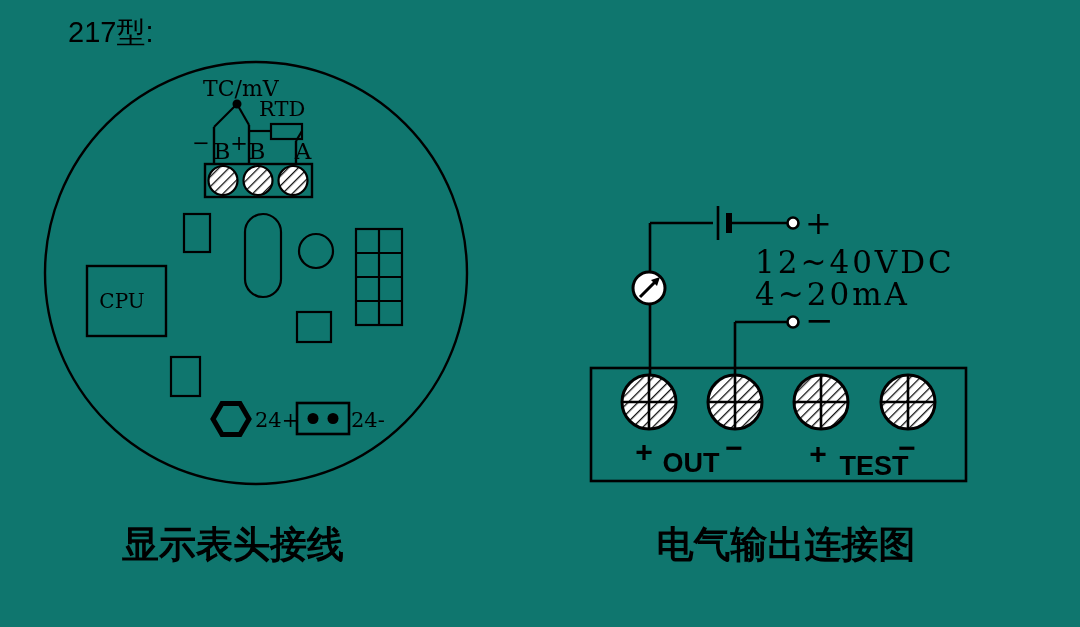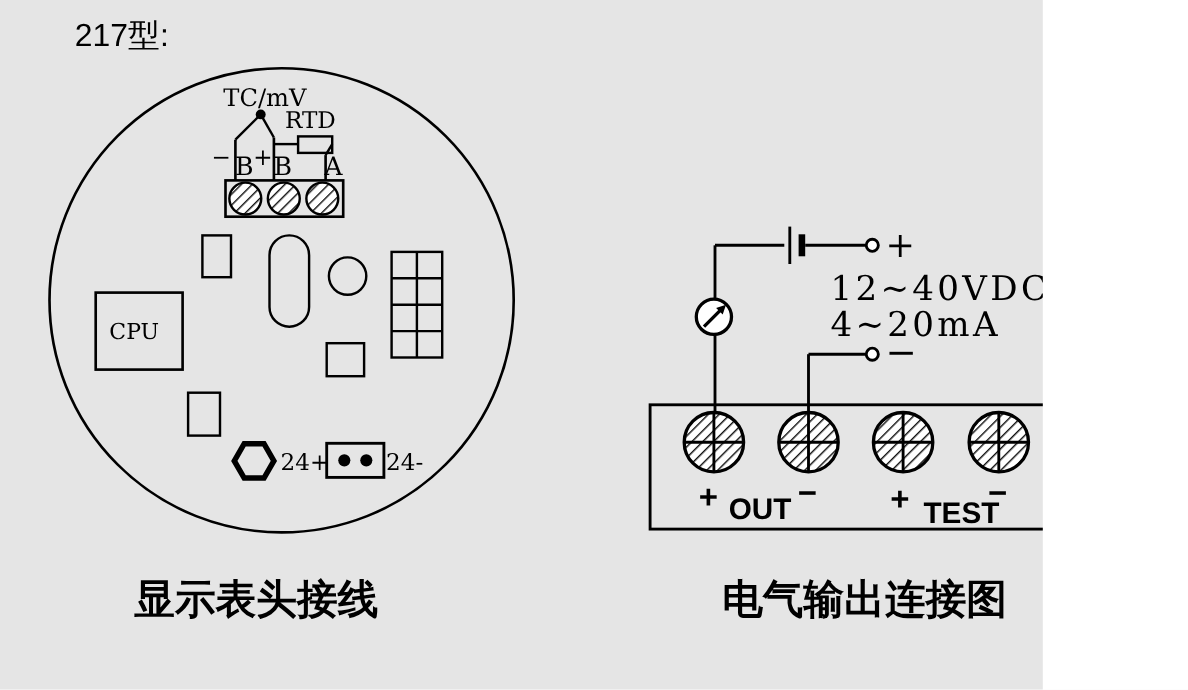--- a/index.html
+++ b/index.html
@@ -1,19 +1,19 @@
 <!DOCTYPE html>
 <html><head>
 <meta charset="utf-8">
 <style>
   html,body{margin:0;padding:0;background:#fff;}
   .canvas{
     position:relative;
-    width:948px;height:627px;
-    background:#e5e5e5;
+    width:1080px;height:627px;
+    background:#0f766e;
     overflow:hidden;
   }
   svg{display:block;}
   .tserif{font-family:"DejaVu Serif","Liberation Serif",serif; fill:#000;}
   .tsans{font-family:"Liberation Sans","DejaVu Sans",sans-serif; fill:#000;}
   .caption{font-family:"Liberation Sans","DejaVu Sans",sans-serif; font-weight:700; fill:#000;}
   .ln{stroke:#000; fill:none;}
 </style>
 </head>
 <body>

